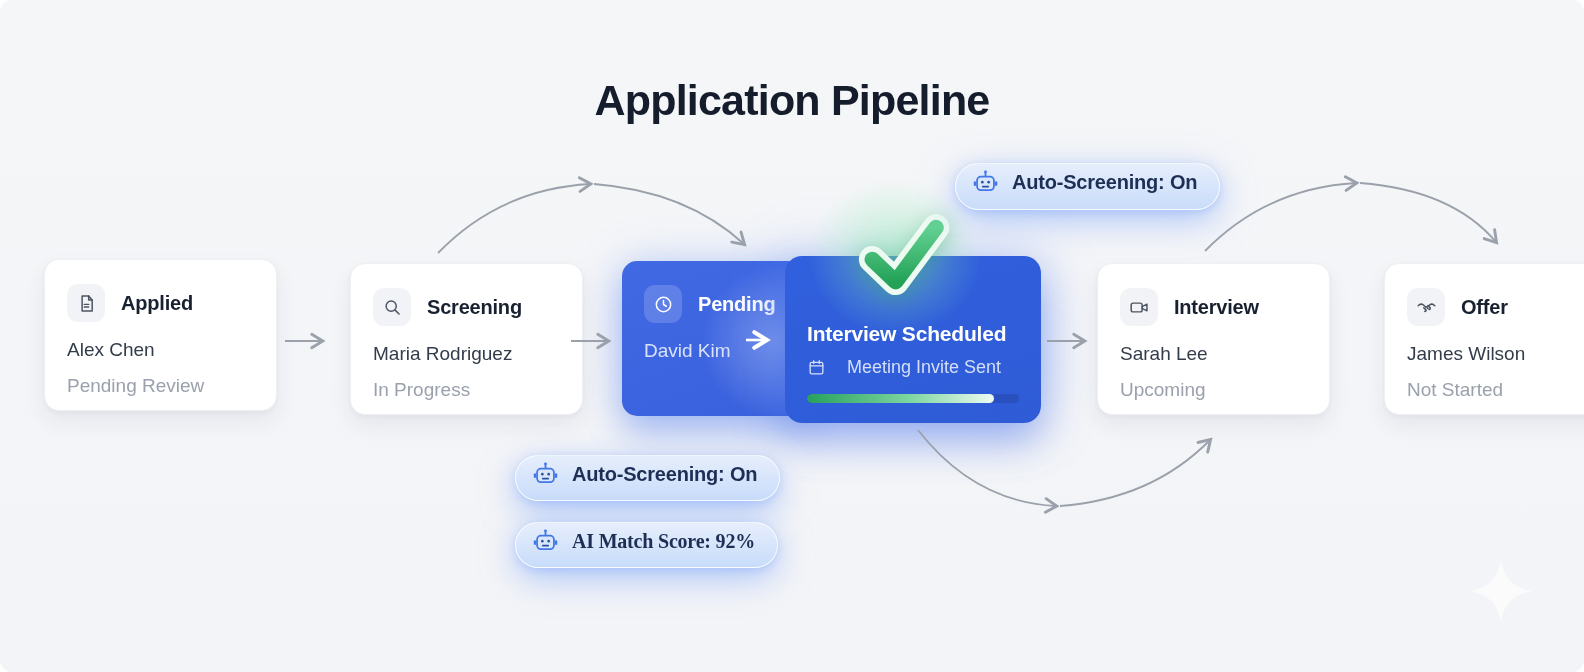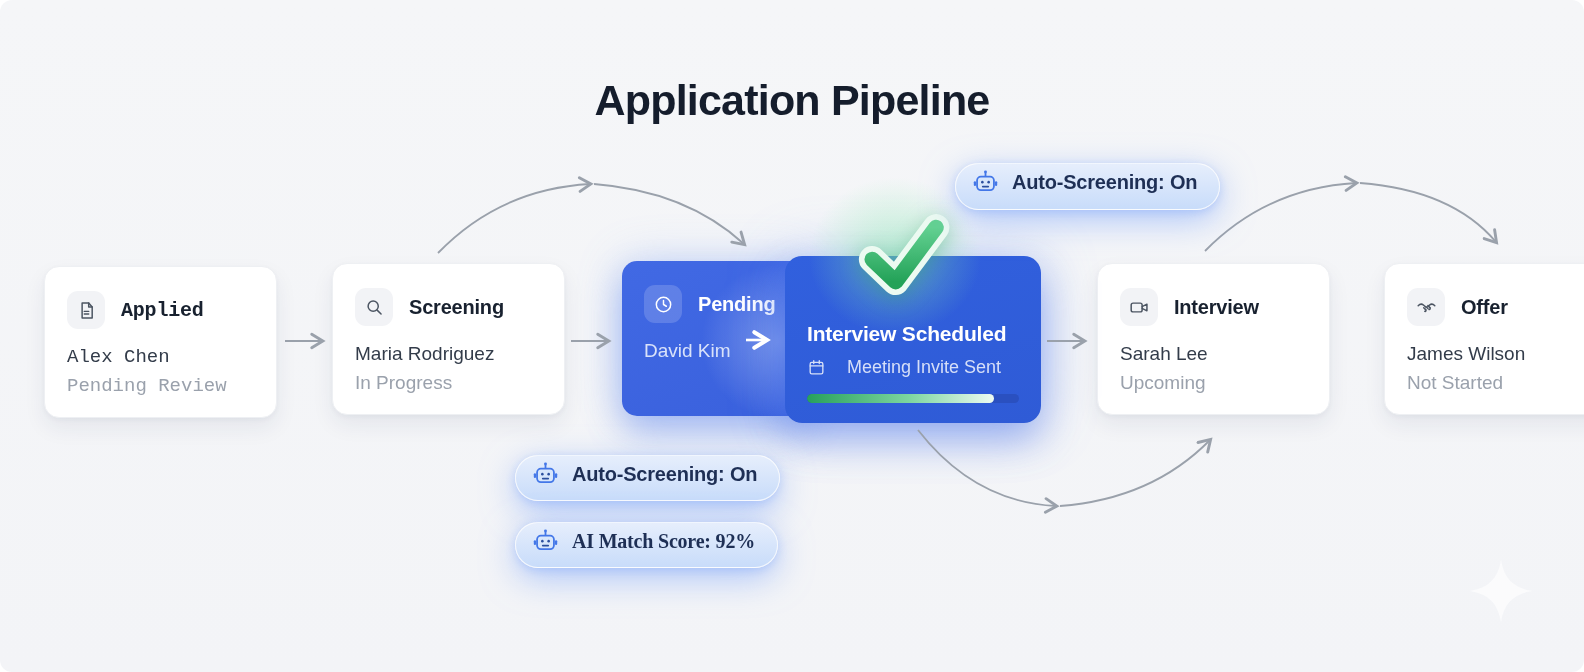--- a/index.html
+++ b/index.html
@@ -25,21 +25,21 @@
     padding:24px 22px 0 22px; width:233px; height:152px;
   }
   .card-head { display:flex; align-items:center; gap:16px; margin-bottom:17px; }
   .chip {
     width:38px; height:38px; border-radius:11px; background:#f2f3f6;
     display:flex; align-items:center; justify-content:center; flex:0 0 auto;
   }
   .chip svg { width:21px; height:21px; stroke:#4c5562; fill:none; stroke-width:1.7;
     stroke-linecap:round; stroke-linejoin:round; }
   .card-title { font-size:20px; font-weight:700; color:#18212f; letter-spacing:-0.2px; }
-  .card-name  { font-size:19px; color:#333c4a; margin-bottom:7px; }
+  .card-name  { font-size:19px; color:#333c4a; margin-bottom:14px; }
   .card-status{ font-size:19px; color:#9aa1ac; }
   
   .card.pending {
     left:622px; top:261px; width:186px; height:155px; z-index:2;
     background:
       radial-gradient(110px 110px at 84% 52%, rgba(255,255,255,0.30), rgba(255,255,255,0) 70%),
       linear-gradient(160deg,#4169e4,#3a61dd);
     box-shadow:0 16px 34px rgba(70,115,235,0.40), 0 0 45px rgba(120,160,250,0.30);
     padding:24px 18px 0 22px;
   }
@@ -120,36 +120,36 @@
       <path d="M1205 251 Q1267 188 1356 183" marker-end="url(#ah)"></path>
       <path d="M1360 183 Q1452 190 1496 242" marker-end="url(#ah)"></path>
 
       <path d="M918 430 Q974 502 1056 506" marker-end="url(#ah)"></path>
       <path d="M1060 506 Q1152 499 1210 440" marker-end="url(#ah)"></path>
     </g>
 
     <path d="M746 340 H766" stroke="#ffffff" stroke-width="2.6" fill="none" marker-end="url(#ahw)"></path>
   </svg>
 
-  <div class="card light" style="left:44px; top:266px;font-family:Liberation Mono, monospace;">
+  <div class="card light" style="left:44px; top:259px;">
     <div class="card-head">
       <span class="chip">
         <svg viewBox="0 0 24 24">
             <path d="M7 3.5 h7.5 L18.5 8 v12.5 h-11.5 z"></path>
             <path d="M14.5 3.5 v4.5 h4"></path>
             <path d="M9.5 13 h5 M9.5 16 h5"></path>
           </svg>
       </span>
       <span class="card-title">Applied</span>
     </div>
     <div class="card-name">Alex Chen</div>
     <div class="card-status">Pending Review</div>
   </div>
 
-  <div class="card light" style="left:332px; top:263px;">
+  <div class="card light" style="left:350px; top:263px;">
     <div class="card-head">
       <span class="chip">
         <svg viewBox="0 0 24 24">
             <circle cx="10.5" cy="10.5" r="5.8"></circle>
             <path d="M15 15 L19.5 19.5"></path>
           </svg>
       </span>
       <span class="card-title">Screening</span>
     </div>
     <div class="card-name">Maria Rodriguez</div>

